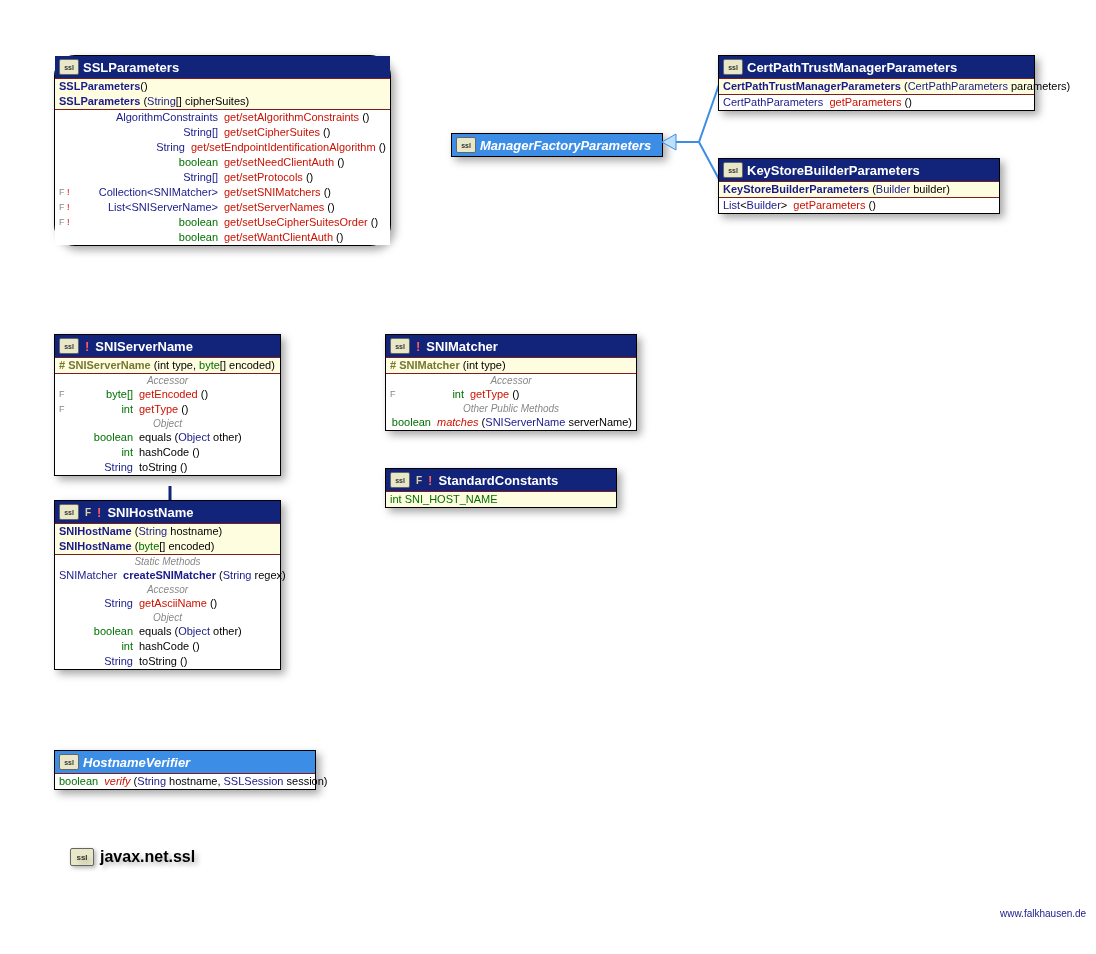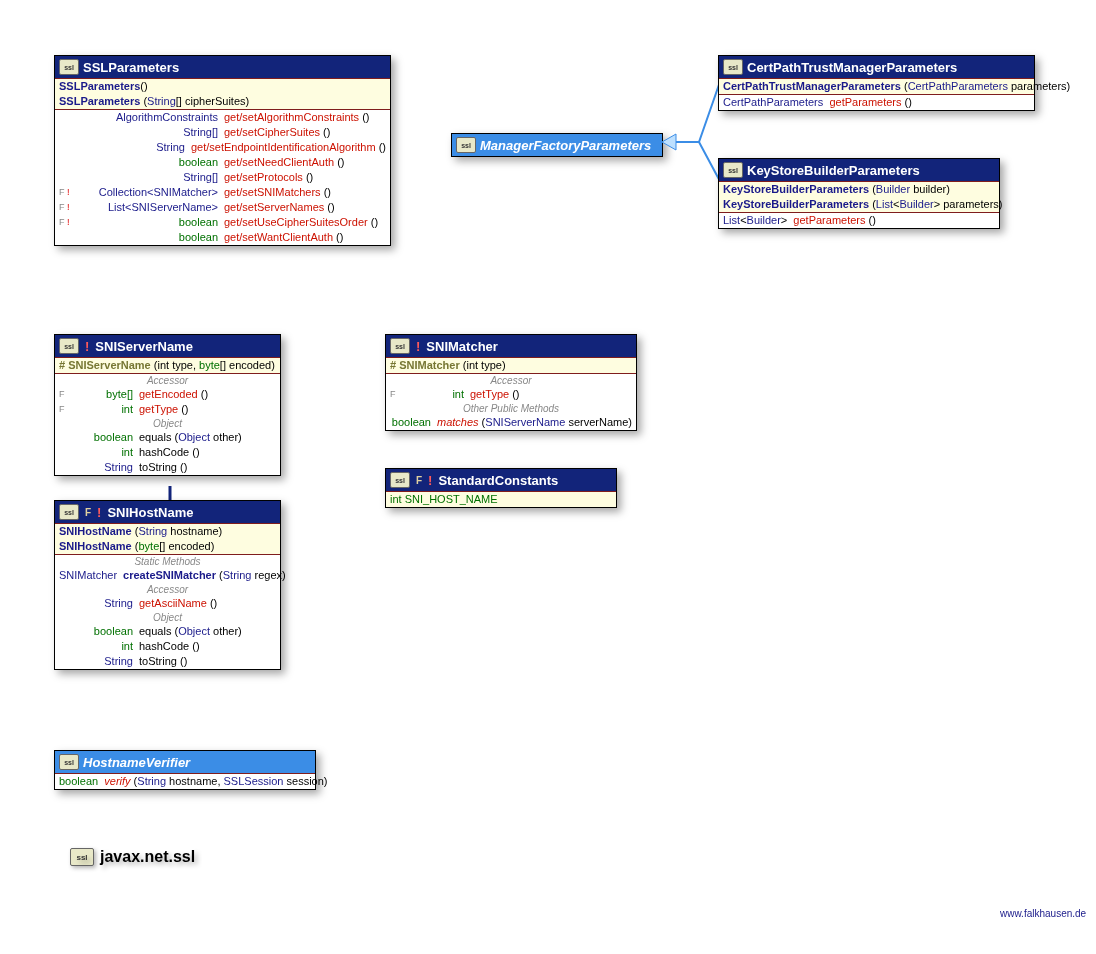--- a/index.html
+++ b/index.html
@@ -100,21 +100,21 @@
   .site-link {
     position:absolute;
     color:#1a1a8a;
     font-size:10px;
   }
   svg.connector { position:absolute; pointer-events:none; }
 </style>
 </head>
 <body>
 
-<div class="box" style="left:54px; top:55px; width:335px;">
+<div class="box" style="left:54px; top:55px; width:335px;border-radius:21px;">
   <div class="hdr">
     <span class="ssl-icon"></span>
     <span class="title">SSLParameters</span>
   </div>
   <div class="body-sec">
     <div class="row">
         <span class="member"><span class="t-navy">SSLParameters</span><span>()</span></span>
       </div>
     <div class="row">
         <span class="member"><span class="t-navy">SSLParameters</span> (<span class="t-link">String</span>[] cipherSuites)</span>
@@ -201,23 +201,20 @@
 
 <div class="box" style="left:718px; top:158px; width:280px;">
   <div class="hdr">
     <span class="ssl-icon"></span>
     <span class="title">KeyStoreBuilderParameters</span>
   </div>
   <div class="body-sec">
     <div class="row">
         <span class="member"><span class="t-navy">KeyStoreBuilderParameters</span> (<span class="t-link">Builder</span><span> builder)</span></span>
       </div>
-    <div class="row">
-        <span class="member"><span class="t-navy">KeyStoreBuilderParameters</span> (<span class="t-link">List</span>&lt;<span class="t-link">Builder</span>&gt;<span> parameters)</span></span>
-      </div>
   </div>
   <div class="body-sec white">
     <div class="row">
         <span class="member"><span class="t-link">List</span>&lt;<span class="t-link">Builder</span>&gt;&nbsp;&nbsp;<span class="t-red">getParameters</span><span> ()</span></span>
       </div>
   </div>
 </div>
 
 <div class="box" style="left:54px; top:334px; width:225px;">
   <div class="hdr">

